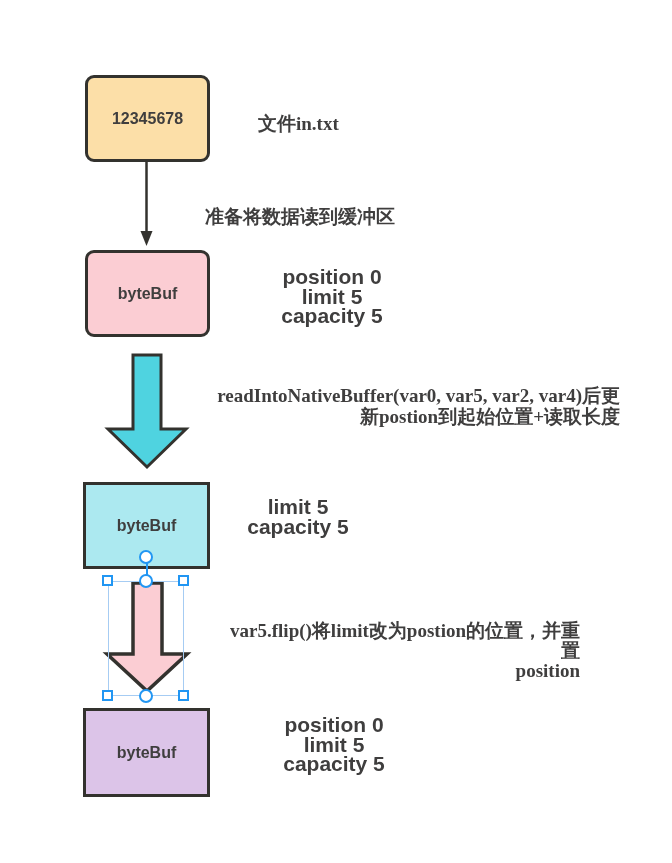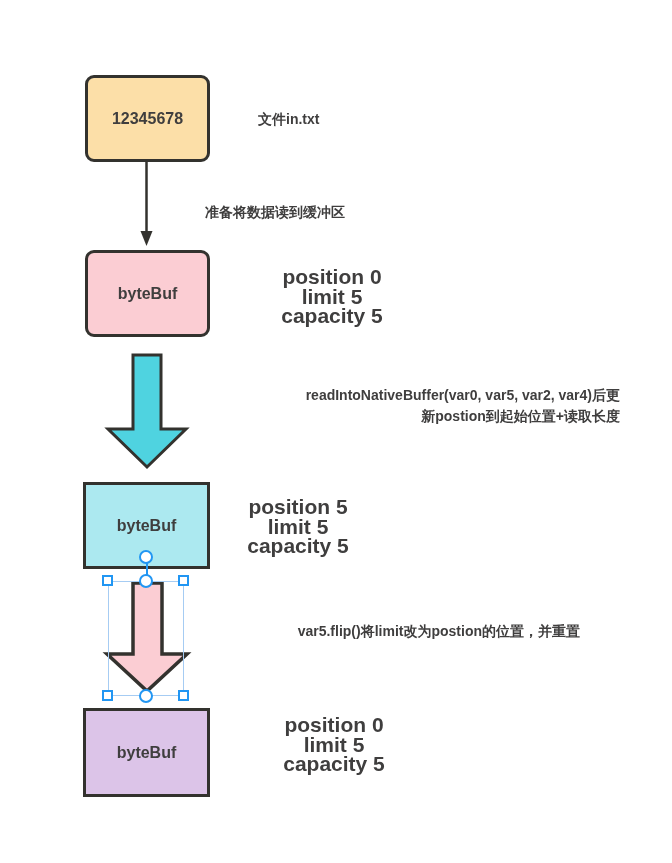--- a/index.html
+++ b/index.html
@@ -14,21 +14,21 @@
     position:absolute; z-index:2;
     border:3px solid #33322E;
     display:flex; align-items:center; justify-content:center;
     font-size:16px;
   }
   .rounded { border-radius:9px; }
   .node-file { left:85px; top:36px; width:125px; height:87px; background:#FCDFA8; }
   .node-buf1 { left:85px; top:211px; width:125px; height:87px; background:#FBCDD3; }
   .node-buf2 { left:83px; top:443px; width:127px; height:87px; background:#ACE9F0; }
   .node-buf3 { left:83px; top:669px; width:127px; height:89px; background:#DCC4E8; }
-  .annotation { position:absolute; z-index:2; font-size:14px; white-space:nowrap; }
+  .annotation { position:absolute; z-index:2; font-size:19px; white-space:nowrap;font-family:Liberation Serif, serif; }
   .ann-file  { left:258px; top:72px; }
   .ann-step1 { left:205px; top:165px; }
   .ann-step2 { left:205px; top:346px; width:415px; text-align:right; line-height:21px; white-space:normal; }
   .ann-step3 { left:215px; top:582px; width:365px; text-align:right; line-height:20px; white-space:normal; }
   .state {
     position:absolute; z-index:2; width:160px; text-align:center;
     font-size:21px; line-height:19.5px;
   }
   .state-1 { left:252px; top:228px; }
   .state-2 { left:218px; top:458px; }
@@ -87,30 +87,30 @@
   <div class="annotation ann-file">文件in.txt</div>
   <div class="annotation ann-step1">准备将数据读到缓冲区</div>
 
   <div class="annotation ann-step2">
     <div>readIntoNativeBuffer(var0, var5, var2, var4)后更</div>
     <div>新postion到起始位置+读取长度</div>
   </div>
 
   <div class="annotation ann-step3">
     <div>var5.flip()将limit改为postion的位置，并重置</div>
+    <div>position</div>
   </div>
 
   <div class="state state-1">
     <div>position 0</div>
     <div>limit 5</div>
     <div>capacity 5</div>
   </div>
 
   <div class="state state-2">
-    <div>position 5</div>
     <div>limit 5</div>
     <div>capacity 5</div>
   </div>
 
   <div class="state state-3">
     <div>position 0</div>
     <div>limit 5</div>
     <div>capacity 5</div>
   </div>
 

